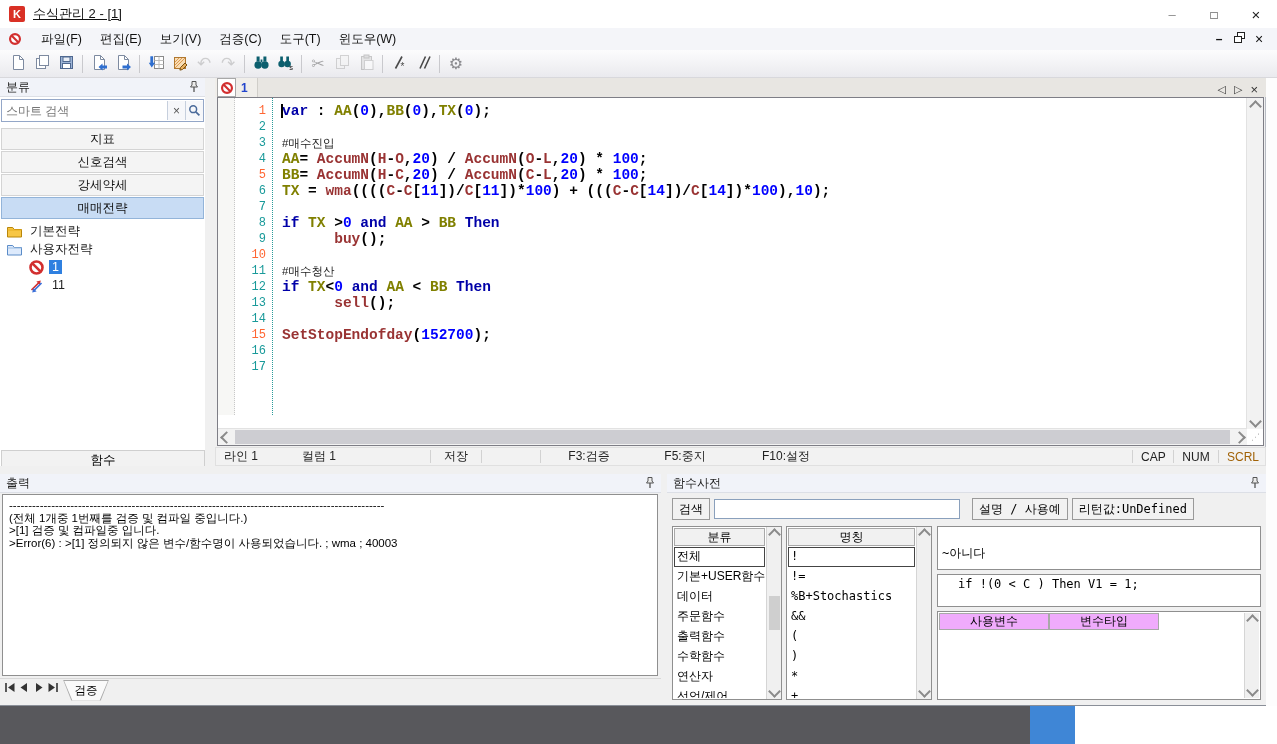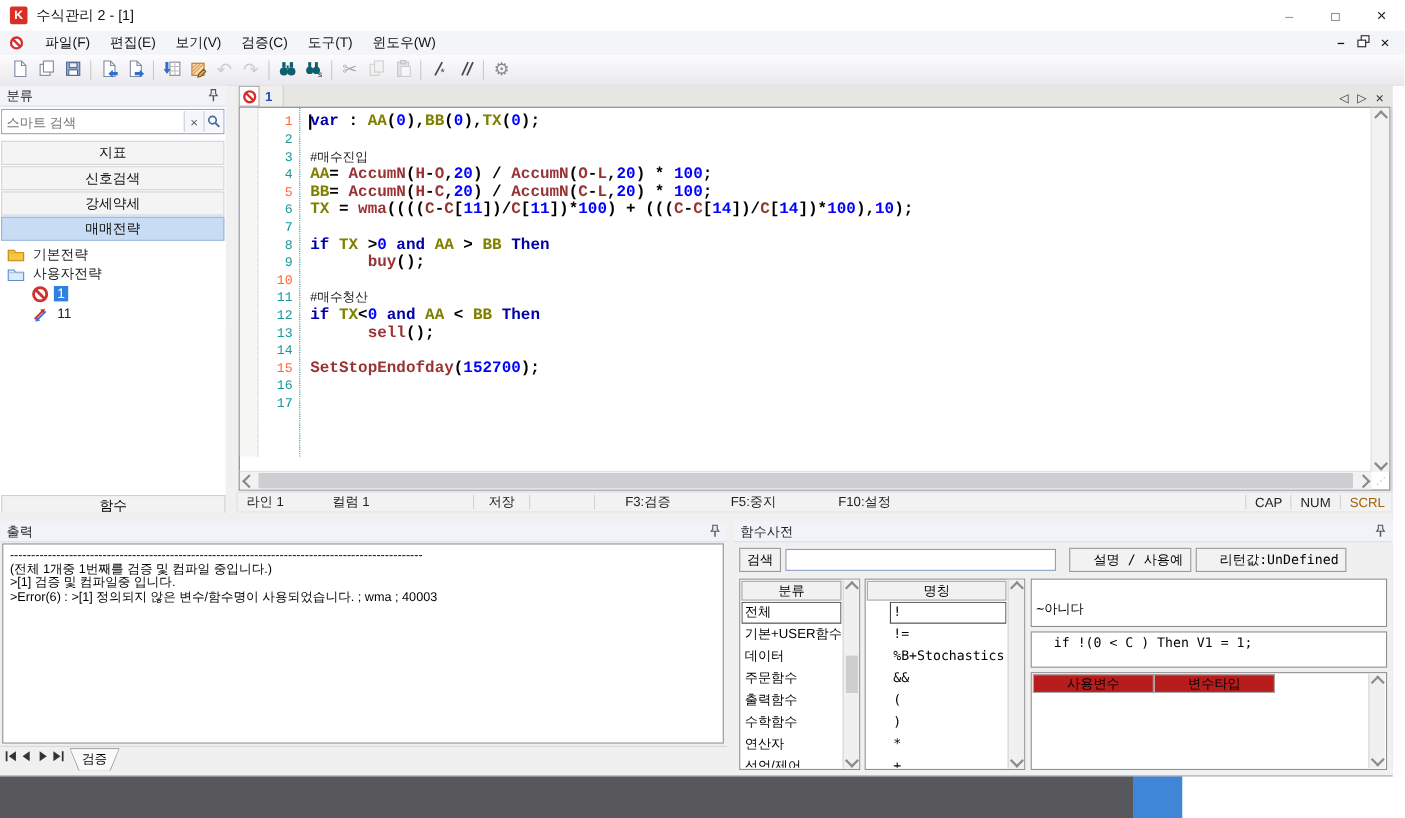--- a/index.html
+++ b/index.html
@@ -4,21 +4,21 @@
 <style>
   html,body{margin:0;padding:0;background:#fff;}
   body{width:1277px;height:744px;position:relative;overflow:hidden;
        font-family:"Liberation Sans",sans-serif;font-size:12px;color:#000;
        -webkit-font-smoothing:antialiased;}
   .abs{position:absolute;}
   
   .titlebar{left:0;top:0;width:1277px;height:28px;background:#fff;display:flex;align-items:center;}
   .appicon{width:16px;height:16px;margin:0 8px 0 9px;background:#d93025;border-radius:2px;
            color:#fff;font-weight:bold;font-size:11px;line-height:16px;text-align:center;}
-  .title-text{font-size:13px;color:#111;}
+  .title-text{font-size:13px;color:#111;text-decoration:underline;}
   .wctl{margin-left:auto;display:flex;height:28px;}
   .wbtn{width:42px;height:28px;display:flex;align-items:center;justify-content:center;font-size:14px;color:#222;}
   .menubar{left:0;top:28px;width:1277px;height:22px;background:#f4f5f9;display:flex;align-items:center;}
   .menu-noentry{width:14px;height:14px;margin:0 10px 0 8px;}
   .menu-item{padding:3px 9px;font-size:12.5px;color:#111;}
   .mdictl{margin-left:auto;display:flex;align-items:center;margin-right:8px;}
   .mdibtn{width:20px;height:16px;display:flex;align-items:center;justify-content:center;font-size:12px;color:#111;}
   .toolbar{left:0;top:50px;width:1277px;height:28px;background:linear-gradient(#fcfcfd,#eaeaee);
            border-bottom:1px solid #d8d8dc;display:flex;align-items:center;padding-left:6px;box-sizing:border-box;}
   .tbtn{width:24px;height:24px;display:flex;align-items:center;justify-content:center;}
@@ -94,38 +94,38 @@
   .navbtn{width:14px;height:14px;display:flex;align-items:center;justify-content:center;}
   .sheettab{margin-left:4px;position:relative;width:46px;height:21px;}
   .sheettab .o{position:absolute;inset:0;background:#a8a8a8;clip-path:polygon(0 0,100% 0,82% 100%,18% 100%);}
   .sheettab .i{position:absolute;inset:1px 1px 0 1px;background:#fafafa;clip-path:polygon(0 0,100% 0,81% 100%,19% 100%);
                display:flex;align-items:center;justify-content:center;font-size:11.5px;}
   .vsplit{left:661px;top:396px;width:6px;height:232px;background:#f0f0f0;}
   .dictpanel{left:667px;top:396px;width:599px;height:232px;background:#f0f0f0;}
   .drow{left:5px;top:24px;height:22px;display:flex;align-items:center;gap:4px;}
   .dbtn{height:20px;border:1px solid #9a9a9a;background:#f2f2f2;display:flex;align-items:center;
         justify-content:center;padding:0 6px;font-size:12px;}
-  .mono{font-family:"DejaVu Sans Mono","Liberation Mono",monospace;padding-left:21px;}
+  .mono{font-family:"DejaVu Sans Mono","Liberation Mono",monospace;}
   .dinput{width:238px;height:18px;border:1px solid #8aa0bc;background:#fff;font-size:12px;padding:0 3px;
           font-family:"Liberation Sans",sans-serif;outline:none;}
   .lbox{position:absolute;top:52px;height:174px;background:#fff;border:1px solid #8f8f8f;box-sizing:border-box;}
   .lbox .items{position:absolute;left:1px;top:20px;right:16px;bottom:1px;overflow:hidden;}
   .lhead{position:absolute;left:1px;top:1px;right:16px;height:18px;background:#f1f1f1;border:1px solid #a8a8a8;
          box-sizing:border-box;display:flex;align-items:center;justify-content:center;font-size:12px;}
   .lsb{position:absolute;right:0;top:0;bottom:0;width:15px;background:#f0f0f0;border-left:1px solid #d5d5d5;
        display:flex;flex-direction:column;align-items:center;justify-content:space-between;padding:3px 0;box-sizing:border-box;}
   .lthumb{width:11px;height:34px;background:#cfcfcf;}
   .litem{height:20px;line-height:19px;padding:0 3px;font-size:12px;white-space:nowrap;overflow:hidden;}
   .litem.sel{outline:1px solid #444;outline-offset:-1px;}
   .descbox{position:absolute;left:270px;top:52px;width:324px;height:44px;background:#fff;border:1px solid #8f8f8f;
            box-sizing:border-box;padding:18px 4px;font-size:12px;}
   .exbox{position:absolute;left:270px;top:100px;width:324px;height:33px;background:#fff;border:1px solid #8f8f8f;
          box-sizing:border-box;padding:2px 20px;font-size:12px;}
   .vartable{position:absolute;left:270px;top:137px;width:324px;height:89px;background:#fff;border:1px solid #8f8f8f;box-sizing:border-box;}
-  .vth{position:absolute;top:1px;height:17px;background:#b91c1c;border:1px solid #a8a8a8;box-sizing:border-box;
+  .vth{position:absolute;top:1px;height:17px;background:#f0abfc;border:1px solid #a8a8a8;box-sizing:border-box;
        display:flex;align-items:center;justify-content:center;font-size:12px;}
   
   .desk-dark{left:0;top:706px;width:1030px;height:38px;background:#58585c;}
   .desk-blue{left:1030px;top:706px;width:45px;height:38px;background:#3f86d6;}
   .desk-white{left:1075px;top:706px;width:202px;height:38px;background:#fff;}
   .winbottom{left:0;top:705px;width:1266px;height:1px;background:#8a8f98;}
 </style>
 </head>
 <body>
 

